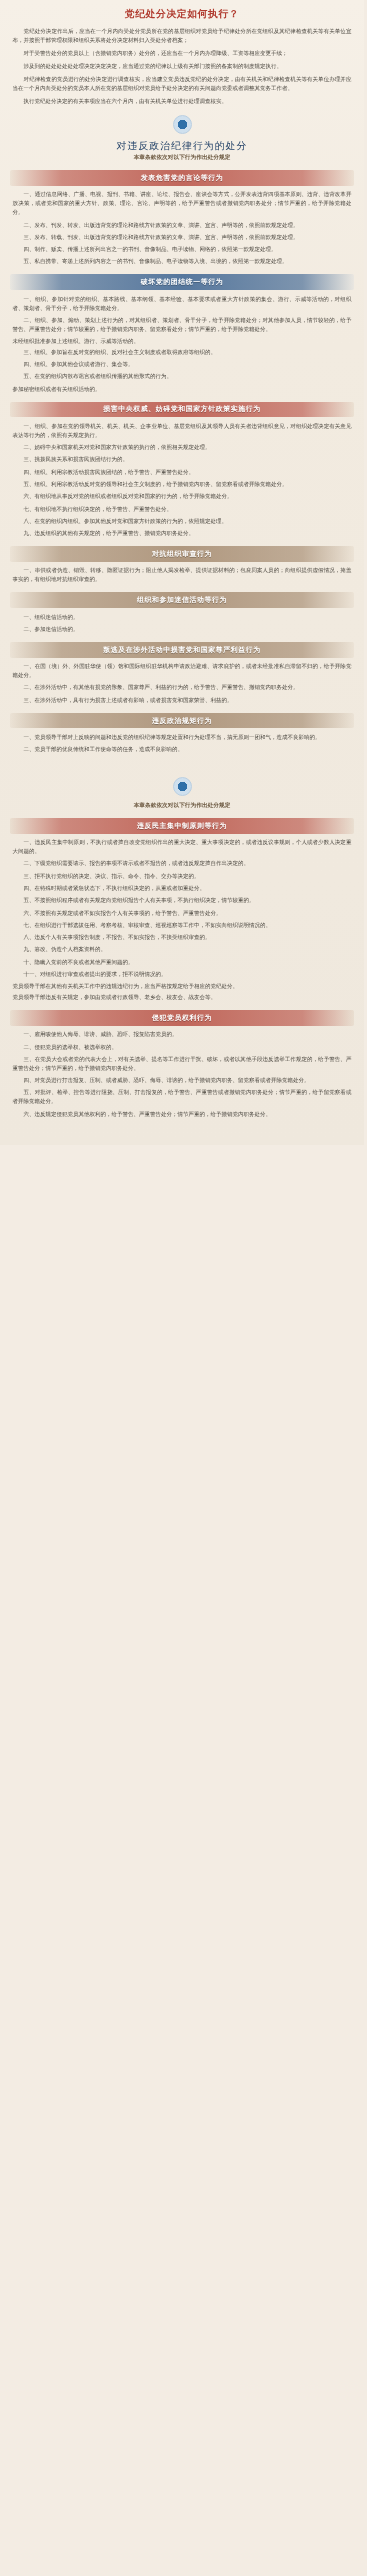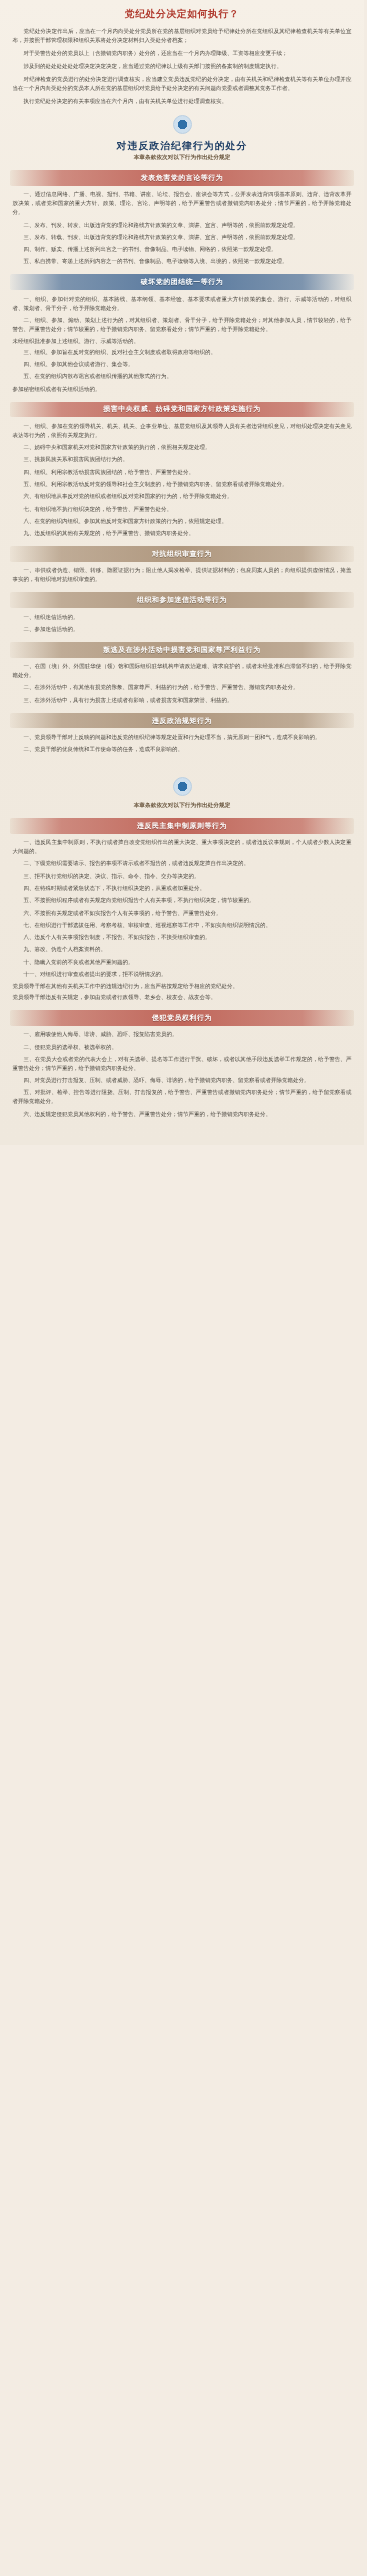--- a/index.html
+++ b/index.html
@@ -39,21 +39,21 @@
     display:block;
     margin:9.2px auto 5.7px auto;
     width:17px;height:17px;
     border-radius:50%;
     background:radial-gradient(circle at 50% 50%,#2e6fa8 0%,#2e6fa8 38%,#cfe0ee 40%,#cfe0ee 100%);
     border:0.6px solid #b9cfe2;
   }
   .section-title{
     text-align:center;
     font-size:9.8px;
-    font-weight:bold;
+    font-weight:normal;
     color:#1f3f66;
     letter-spacing:1.1px;
     margin:2.3px 0 1.1px 0;
   }
   .section-sub{
     text-align:center;
     font-size:5.7px;
     font-weight:bold;
     color:#6d5a42;
     margin-bottom:6.9px;

